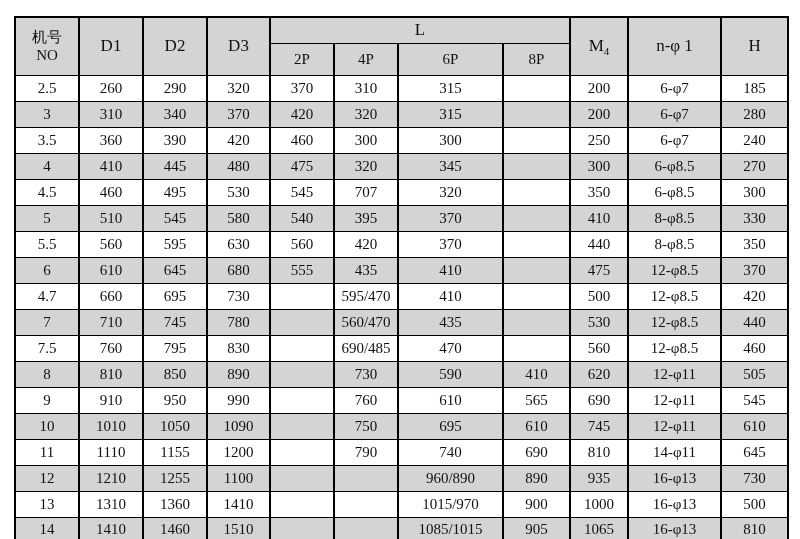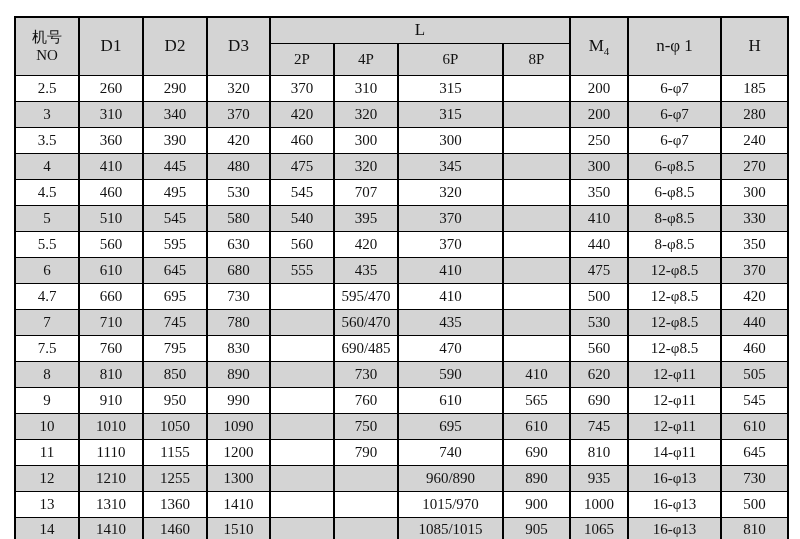--- a/index.html
+++ b/index.html
@@ -288,21 +288,21 @@
           <td>740</td>
           <td>690</td>
           <td>810</td>
           <td>14-φ11</td>
           <td>645</td>
         </tr>
         <tr class="alt">
           <td>12</td>
           <td>1210</td>
           <td>1255</td>
-          <td>1300</td>
+          <td>1100</td>
           <td></td>
           <td></td>
           <td>960/890</td>
           <td>890</td>
           <td>935</td>
           <td>16-φ13</td>
           <td>730</td>
         </tr>
         <tr>
           <td>13</td>

